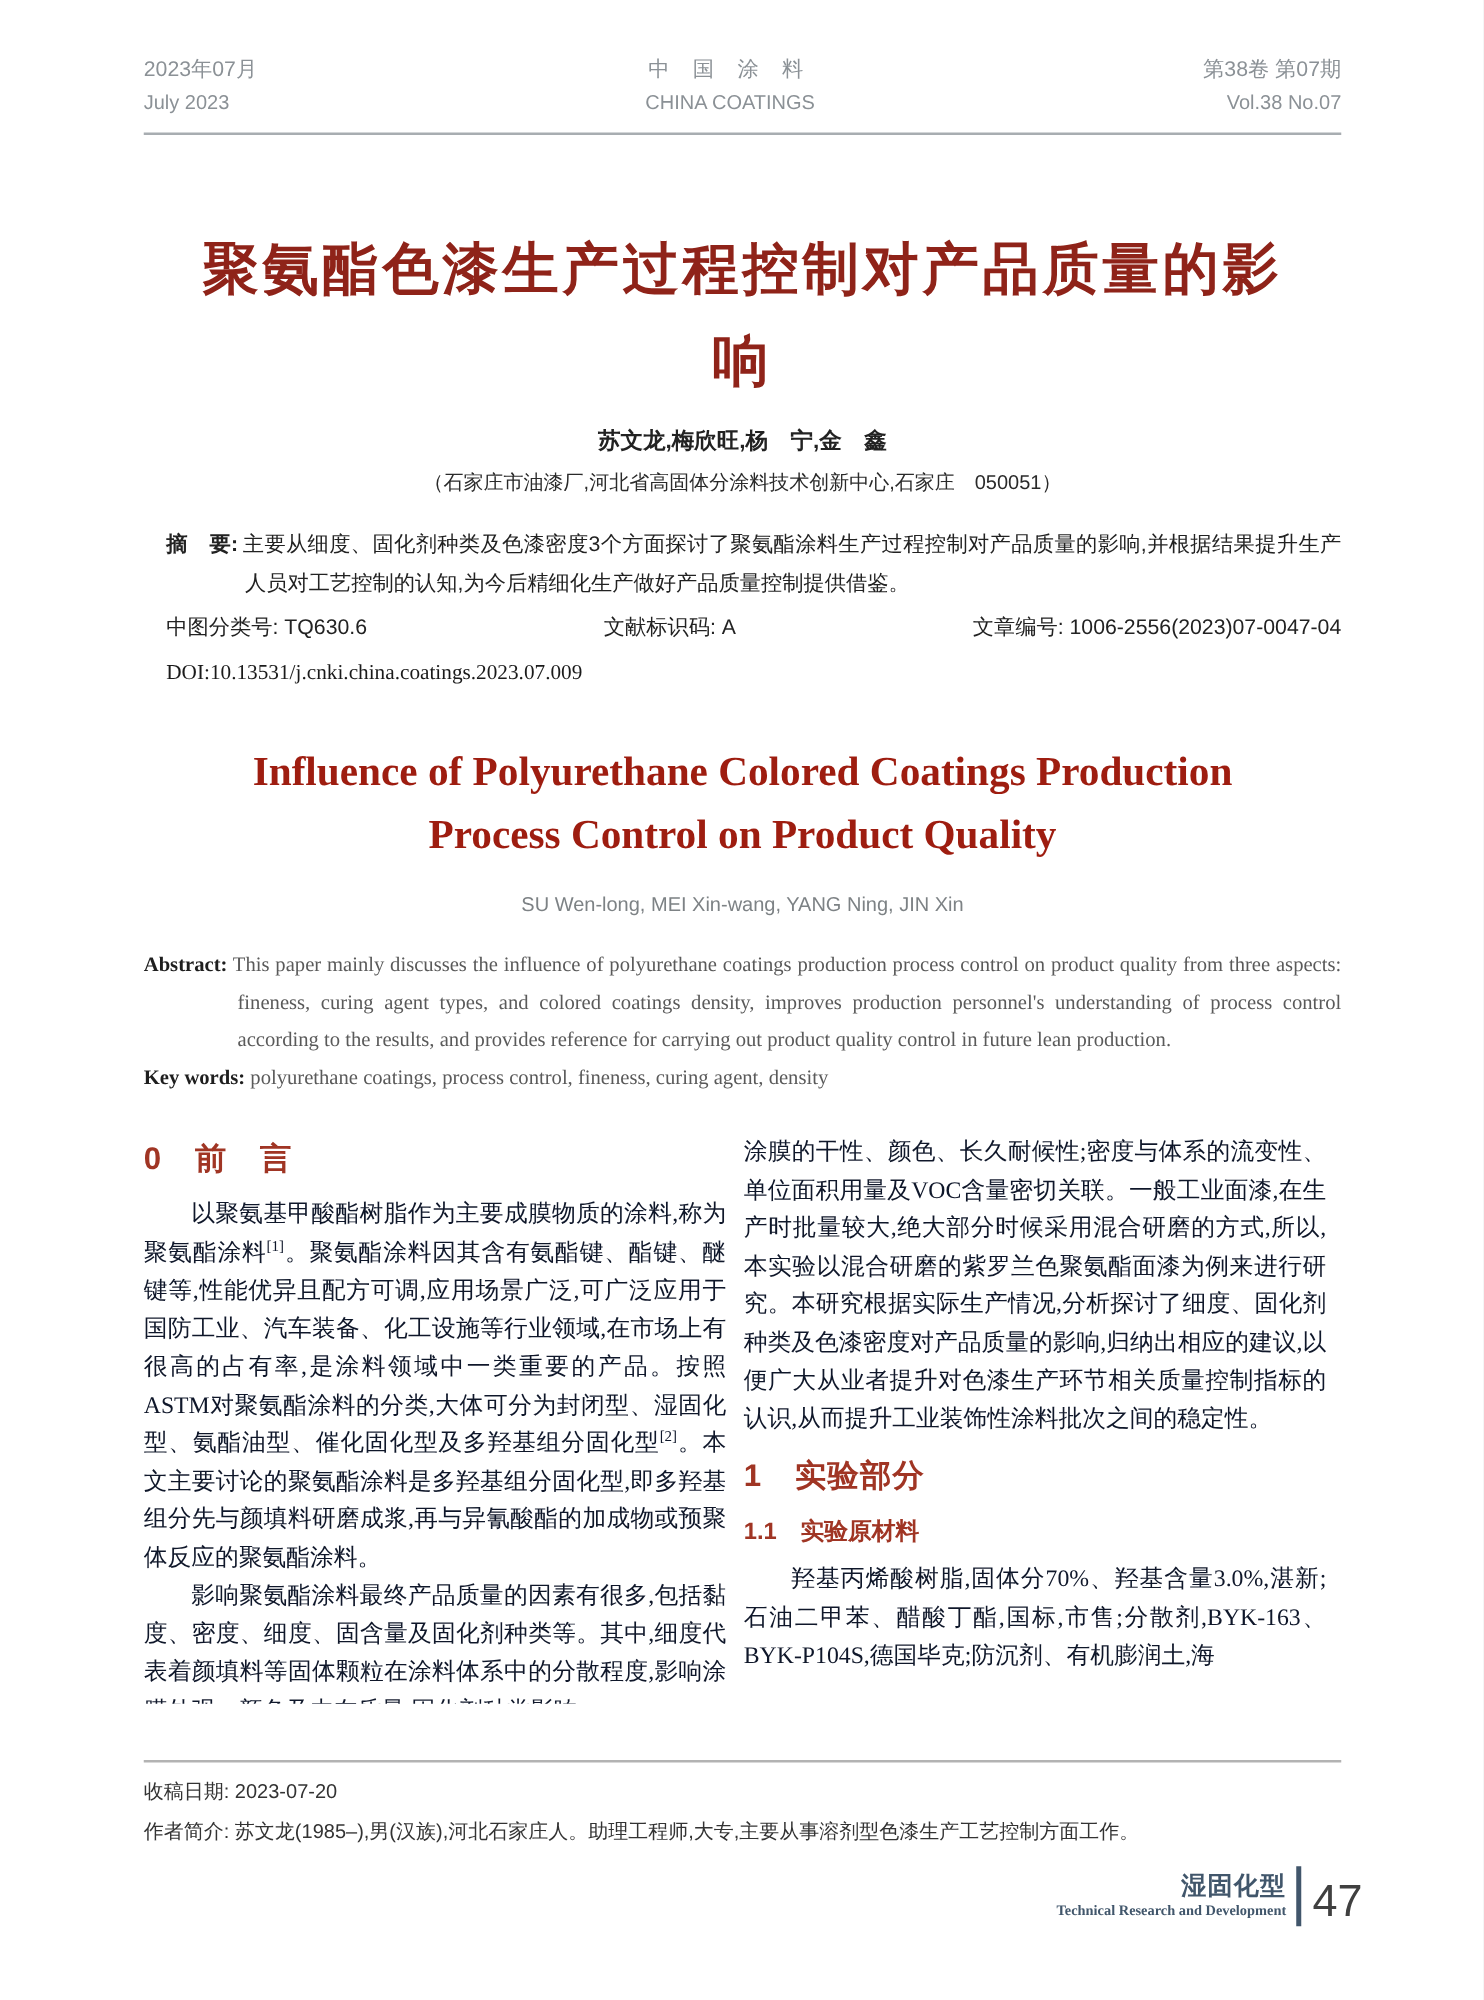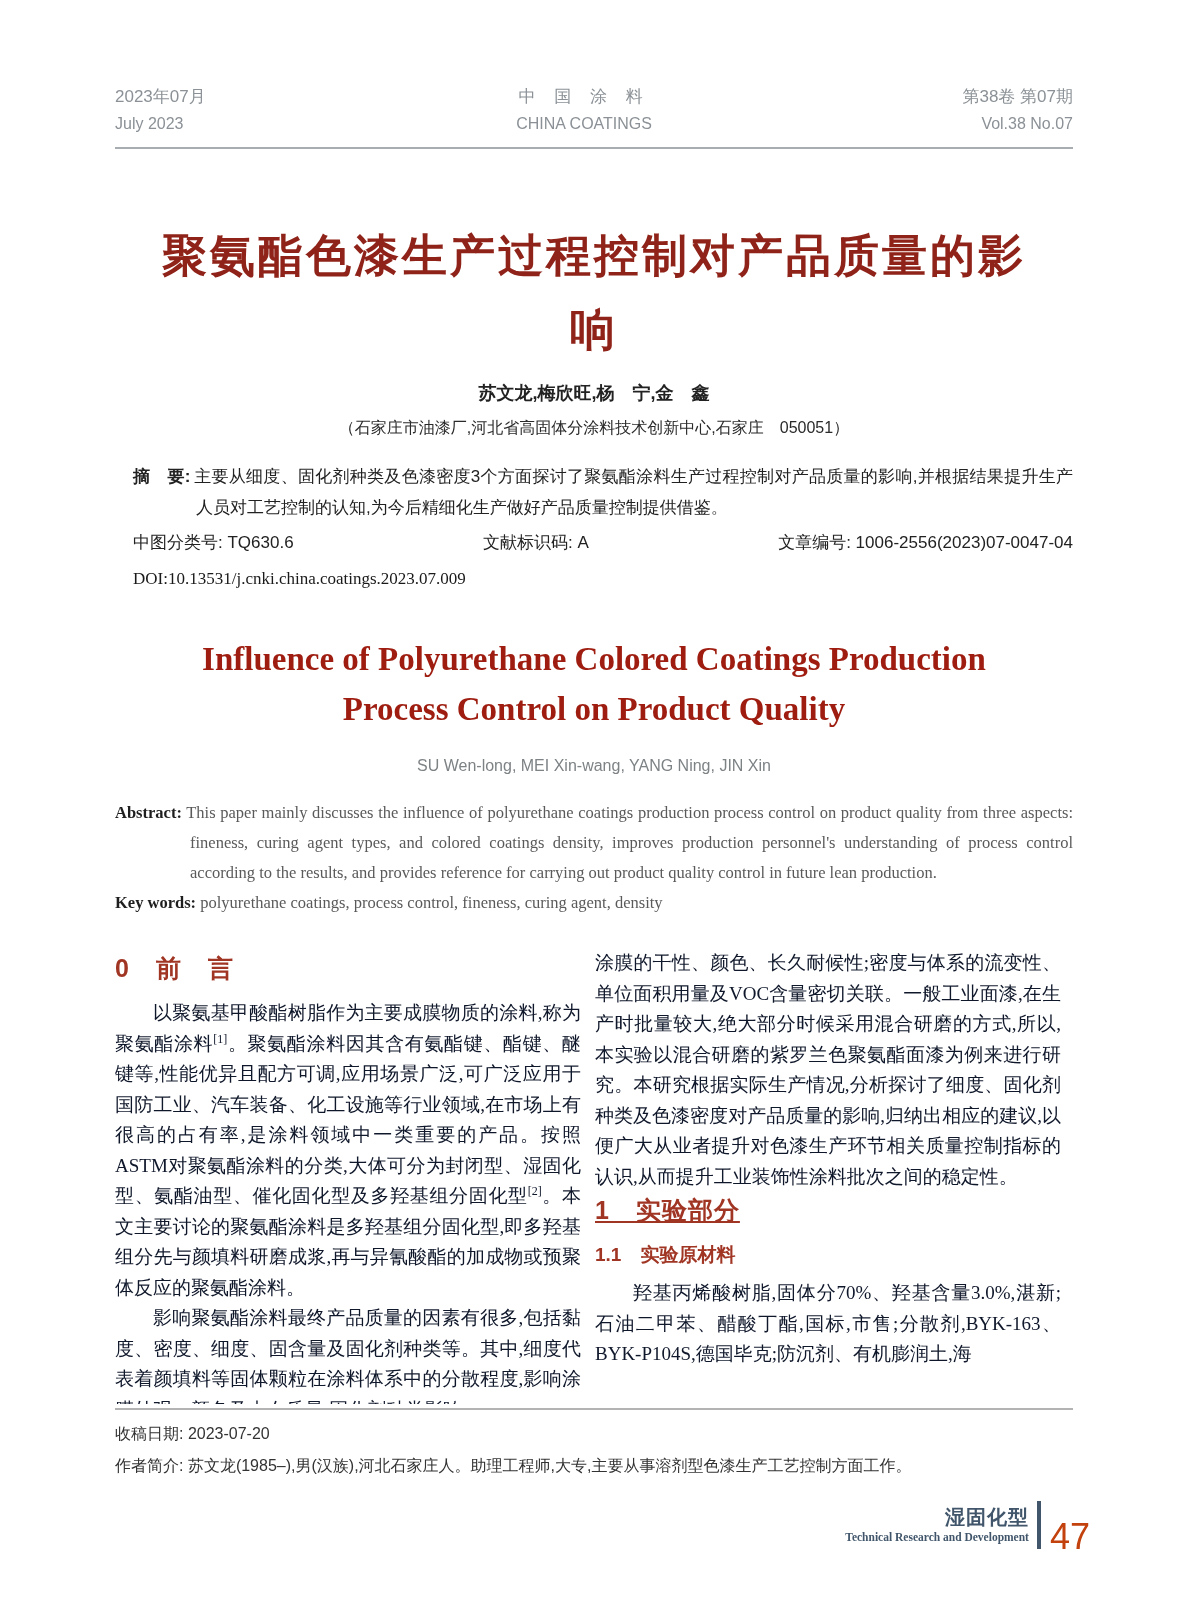--- a/index.html
+++ b/index.html
@@ -18,21 +18,21 @@
   .jheader{
     padding-top:45px;padding-bottom:12px;
     border-bottom:2px solid #a8adb1;
     display:flex;justify-content:space-between;align-items:flex-end;
     color:#8b9196;
   }
   .jheader .col{display:flex;flex-direction:column;gap:5px;}
   .jheader .c-left{text-align:left;}
   .jheader .c-mid{text-align:center;}
   .jheader .c-right{text-align:right;}
-  .jh-cn{font-size:17px;line-height:22px;margin-top:41px;}
+  .jh-cn{font-size:17px;line-height:22px;}
   .jh-cn.sp{letter-spacing:7px;}
   .jh-en{font-size:16px;line-height:22px;}
   
   .title-cn{
     margin:70px auto 0 auto;
     max-width:905px;
     text-align:center;
     font-weight:bold;
     font-size:45px;line-height:74px;
     letter-spacing:3px;
@@ -108,42 +108,42 @@
   }
   .colm p{
     margin:0;
     font-family:"Liberation Serif","DejaVu Serif",serif;
     font-size:19px;line-height:30.5px;
     text-align:justify;color:#0f172a;
   }
   .colm p.ind{text-indent:2em;}
   .colm sup{font-size:12px;line-height:0;}
   .colm .h2-first{margin-top:2px;}
-  .colm h2.mid{text-decoration:underline;}
+  .colm h2.mid{margin-top:12px;}
   
   .footnote{
     position:absolute;left:115px;right:114px;top:1408px;
     border-top:2px solid #b3b3b3;
     padding-top:8px;
     font-size:16px;color:#333;
   }
   .footnote p{margin:0;line-height:32px;}
   
   .pfooter{
     position:absolute;top:1492px;right:97px;
     display:flex;align-items:center;
   }
   .pf-text{display:flex;flex-direction:column;align-items:flex-end;margin-right:8px;}
   .pf-cn{font-size:20px;line-height:24px;font-weight:bold;color:#41566b;letter-spacing:1px;}
   .pf-en{
     font-family:"Liberation Serif","DejaVu Serif",serif;
     font-size:11.5px;line-height:16px;font-weight:bold;color:#41566b;
   }
   .pf-bar{width:4px;height:48px;background:#41566b;margin-right:9px;}
-  .pf-num{font-size:36px;color:#c2410c;margin-top:24px;}
+  .pf-num{font-size:36px;color:#404040;margin-top:8px;}
 </style>
 </head>
 <body>
 
 <div class="page">
 
   <div class="jheader">
     <div class="col c-left">
       <span class="jh-cn">2023年07月</span>
       <span class="jh-en">July 2023</span>

